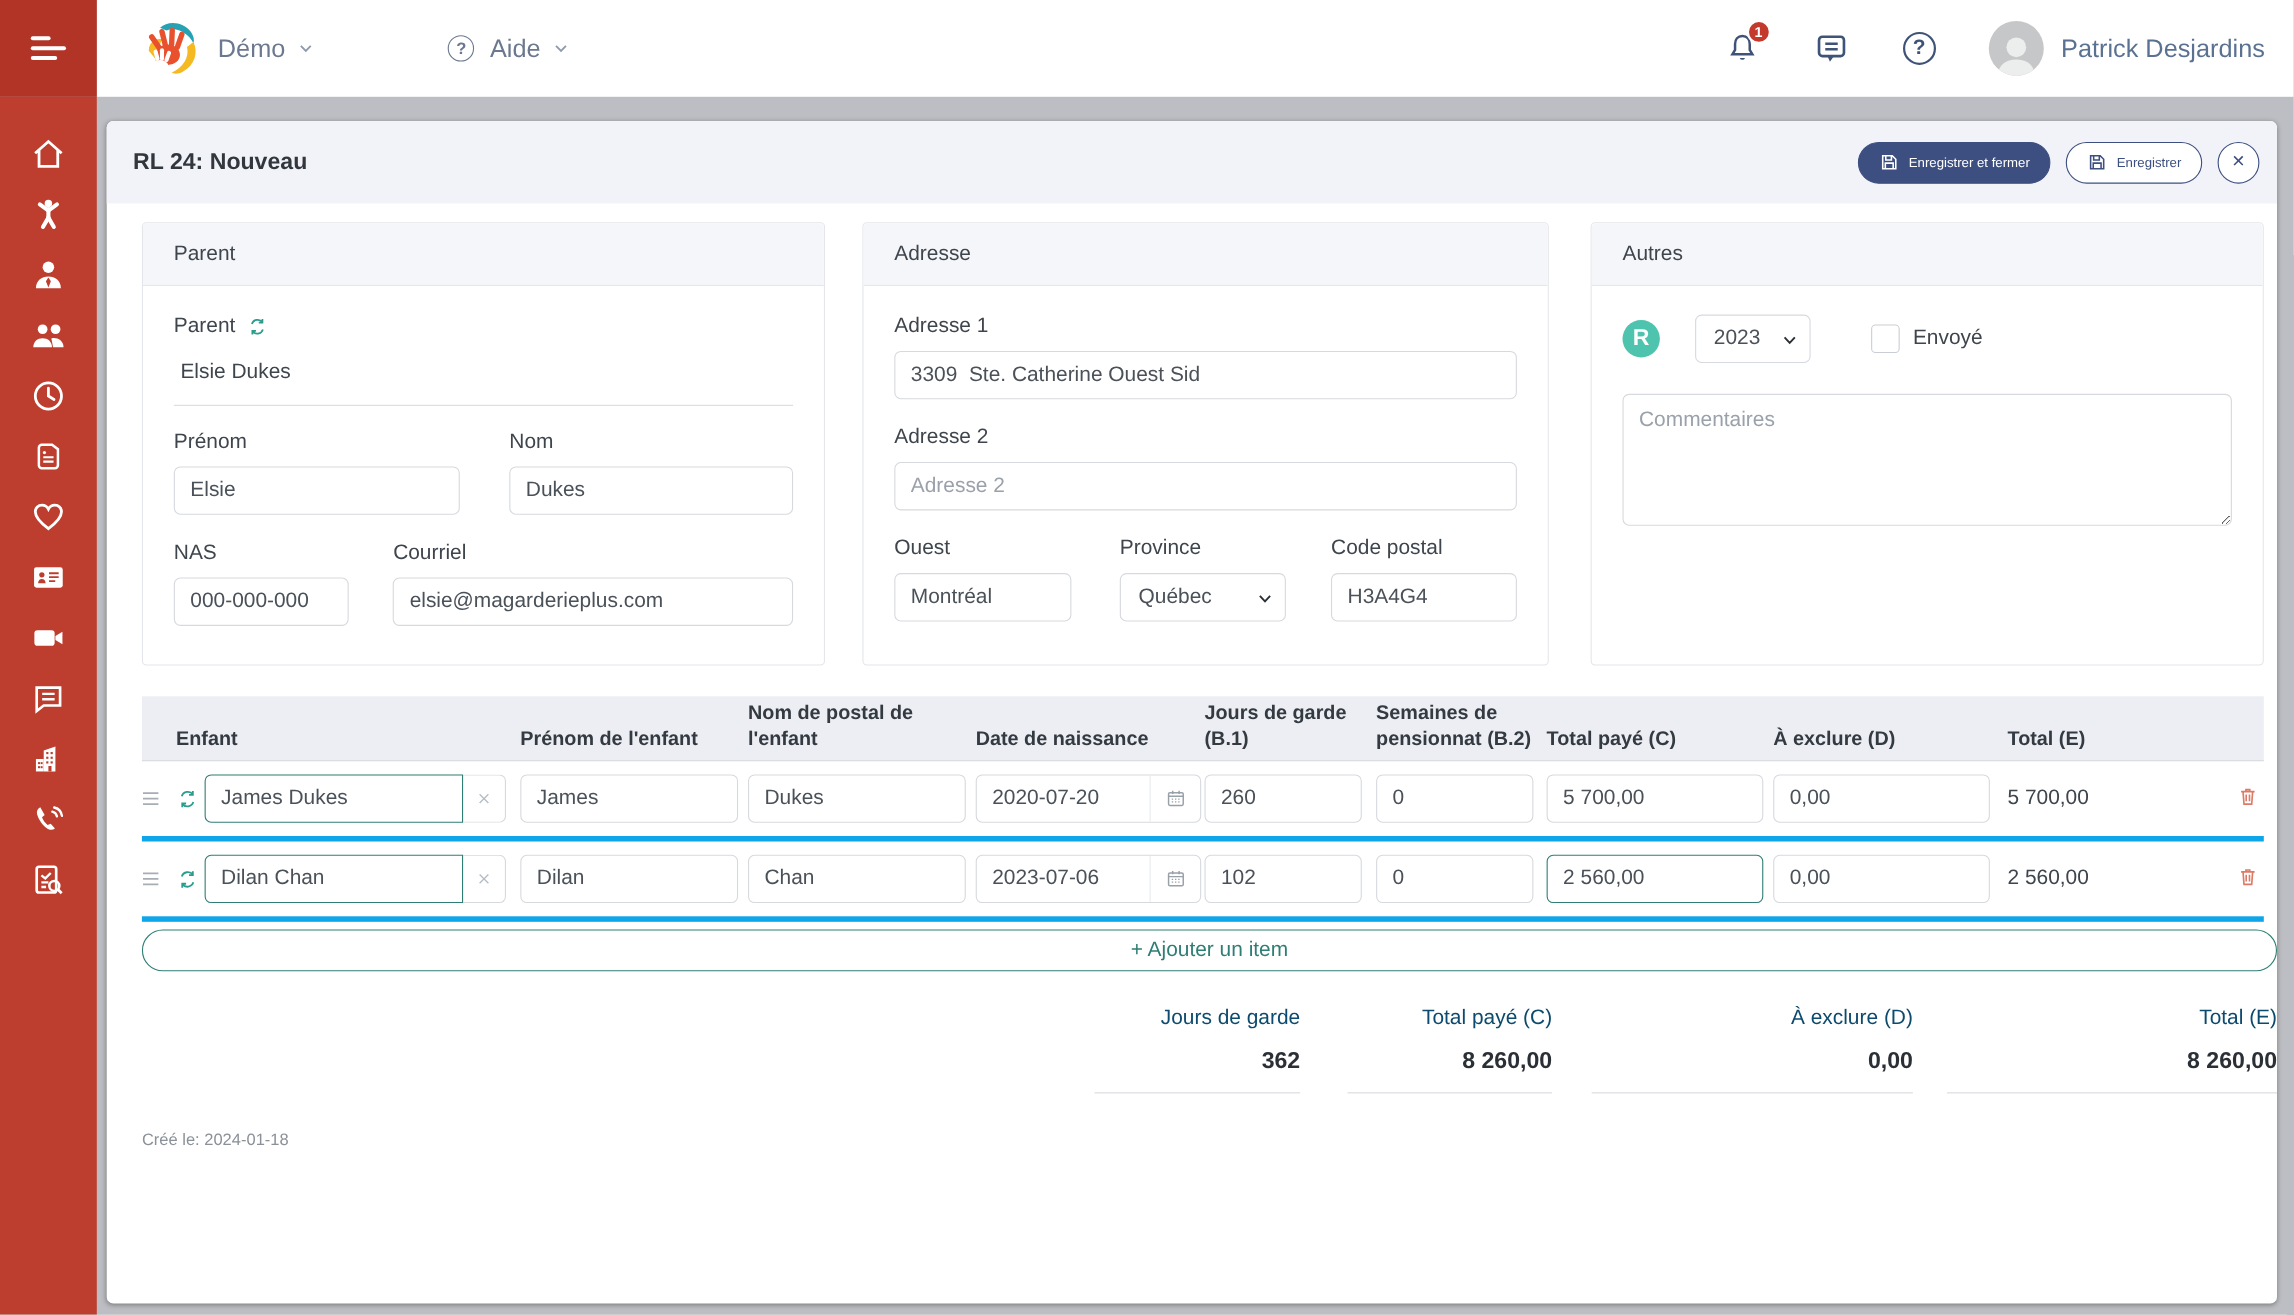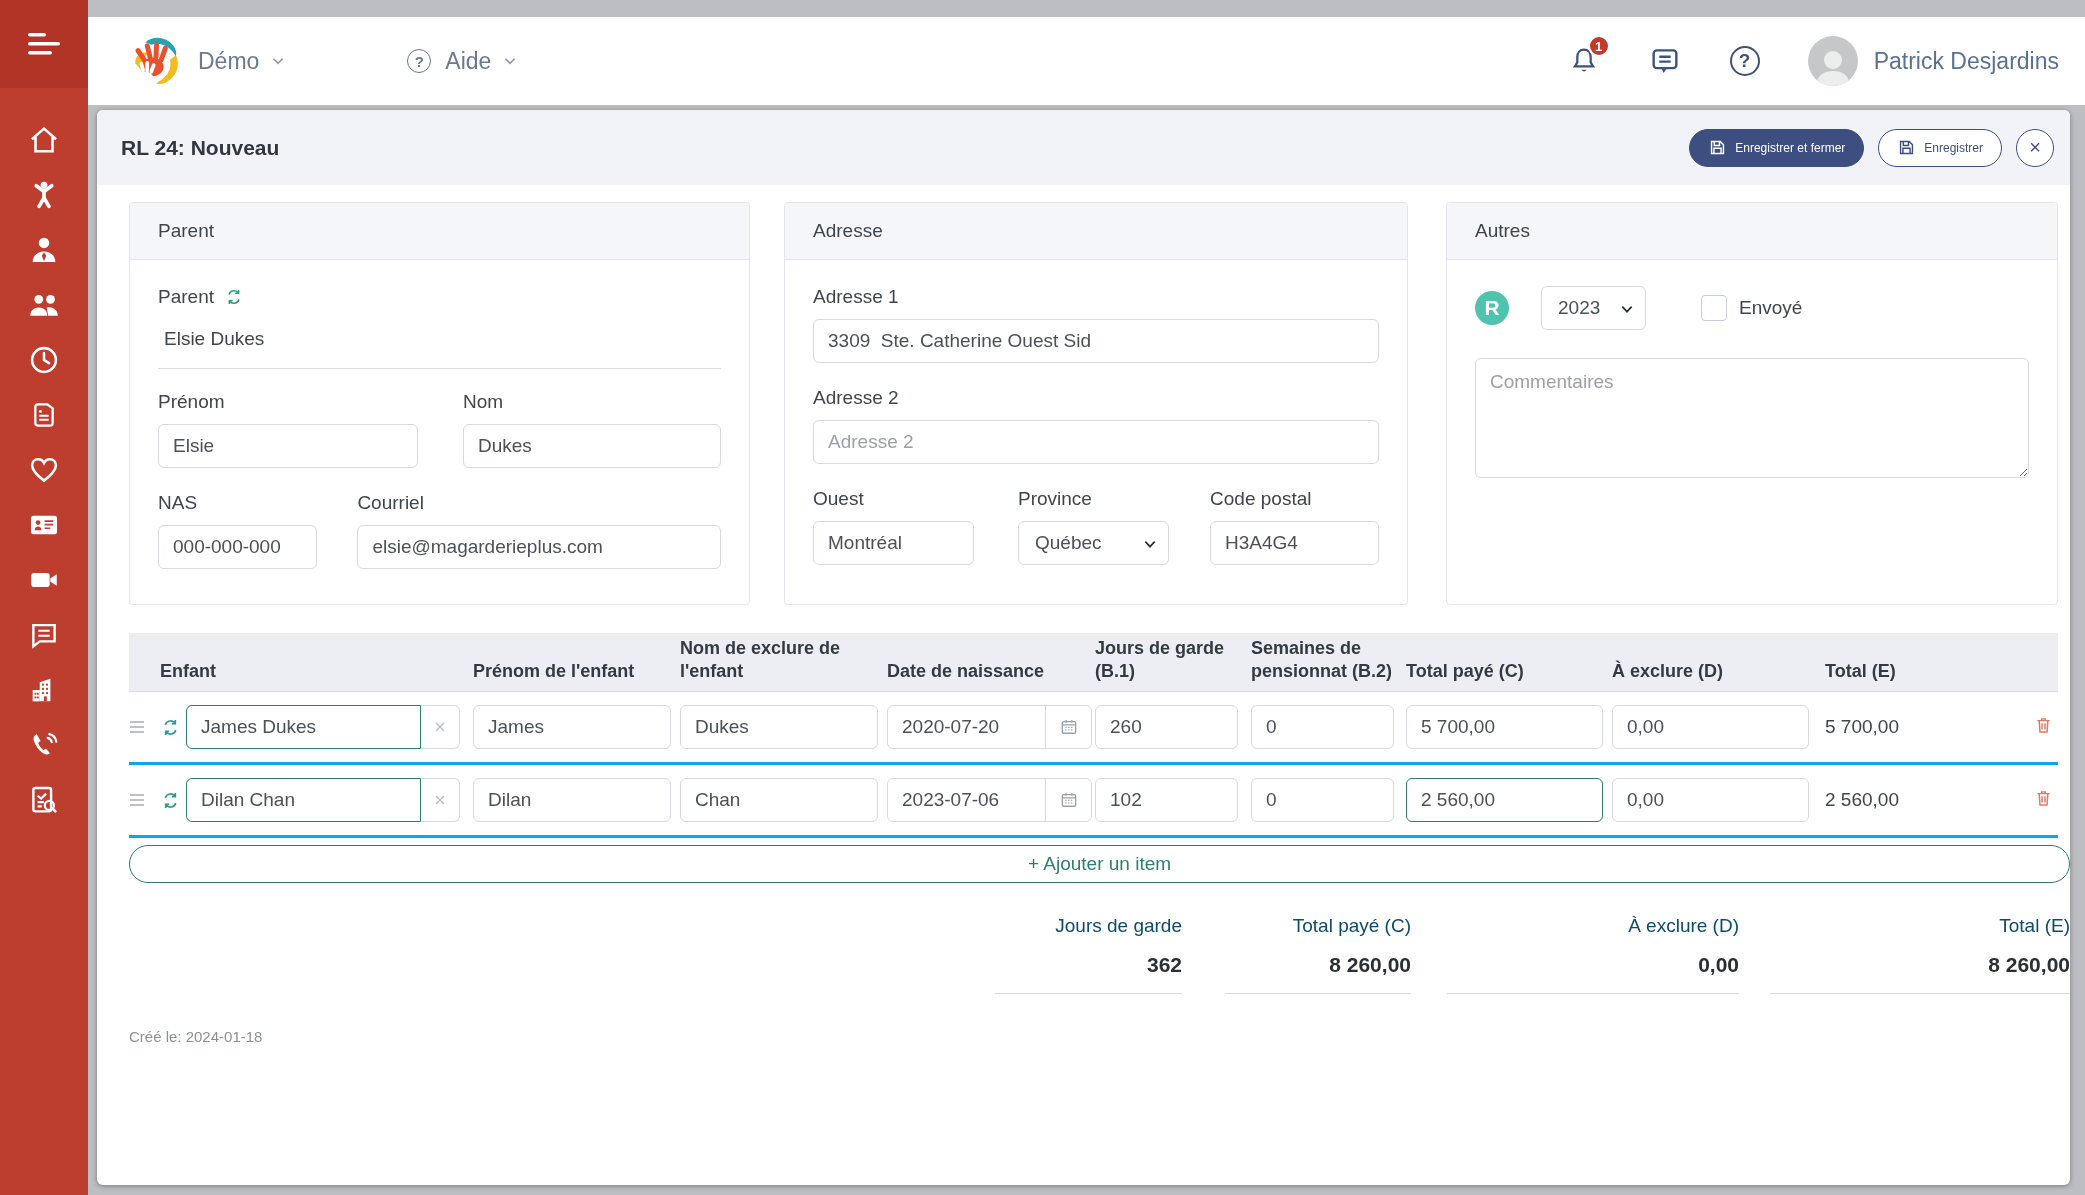--- a/index.html
+++ b/index.html
@@ -1,19 +1,19 @@
 <!DOCTYPE html>
 <html><head>
 <meta charset="utf-8">
 <style>
   * { margin:0; padding:0; box-sizing:border-box; }
   html,body { width:2085px; height:1195px; overflow:hidden; font-family:"Liberation Sans", sans-serif; background:#bcbec3; }
 
   
-  .topbar { position:absolute; left:88px; top:17px; width:1997px; height:88px; background:#fff; display:flex; align-items:center; z-index:5; }
+  .topbar { position:absolute; left:88px; top:0; width:1997px; height:88px; background:#fff; display:flex; align-items:center; z-index:5; }
   .menu-square { position:absolute; left:0; top:0; width:88px; height:88px; background:#b23427; display:flex; align-items:center; justify-content:center; z-index:6; }
   .brand { display:flex; align-items:center; margin-left:40px; cursor:pointer; }
   .brand-label, .help-label { font-size:23px; color:#6b7890; margin-left:14px; }
   .chev { margin-left:10px; }
   .help-group { display:flex; align-items:center; margin-left:120px; cursor:pointer; }
   .help-qmark { width:24px; height:24px; border:1.6px solid #6b7890; border-radius:50%; color:#6b7890; font-size:15px; display:flex; align-items:center; justify-content:center; font-weight:bold; }
   .topbar-right { margin-left:auto; display:flex; align-items:center; margin-right:26px; }
   .tb-icon { position:relative; margin-left:48px; cursor:pointer; display:flex; align-items:center; }
   .badge { position:absolute; top:-9px; right:-10px; min-width:22px; height:22px; border-radius:11px; background:#c3392b; color:#fff; font-size:13px; font-weight:bold; display:flex; align-items:center; justify-content:center; border:2px solid #fff; }
   .q-circle { width:30px; height:30px; border:2px solid #3f5378; border-radius:50%; color:#3f5378; font-size:19px; font-weight:bold; display:flex; align-items:center; justify-content:center; }
@@ -65,21 +65,21 @@
   .checkbox { width:26px; height:26px; border:1.5px solid #c9ced6; border-radius:4px; background:#fff; cursor:pointer; }
   .cb-label { font-size:19px; color:#3f454d; margin-left:12px; }
   .ta { width:100%; height:120px; border:1px solid #d6d9de; border-radius:6px; font-size:19px; color:#4a5158; padding:12px 14px; font-family:"Liberation Sans", sans-serif; resize:both; outline:none; }
   .ta::placeholder { color:#9ba1aa; }
 
   
   .tbl-grid { display:grid; grid-template-columns:31px 26px 287px 207px 207px 208px 156px 155px 206px 213px 204px 1fr; }
   .tbl-head { margin-top:28px; background:#eceef3; height:59px; align-items:end; border-bottom:1px solid #d9dbe0; }
   .th { font-size:18px; font-weight:bold; color:#343a42; line-height:1.25; padding-bottom:9px; }
   .th-enfant { grid-column:2 / 4; }
-  .tbl-row { height:73px; align-items:center; border-bottom:3px solid #0ea5e9; }
+  .tbl-row { height:73px; align-items:center; border-bottom:5px solid #0ea5e9; }
   .cell { display:flex; align-items:center; }
   .handle { cursor:grab; }
   .combo { display:flex; width:274px; }
   .combo .inp { border-radius:6px 0 0 6px; position:relative; z-index:1; }
   .combo .inp.focused { border:1.5px solid #2f7e74; }
   .combo-x { width:46px; height:44px; border:1px solid #d6d9de; border-left:none; border-radius:0 6px 6px 0; display:flex; align-items:center; justify-content:center; cursor:pointer; background:#fff; }
   .w-input { width:198px; }
   .date-wrap { width:205px; height:44px; border:1px solid #d6d9de; border-radius:6px; display:flex; background:#fff; }
   .date-txt { flex:1; display:flex; align-items:center; padding-left:14px; font-size:19px; color:#4a5158; }
   .date-btn { width:46px; border-left:1px solid #d6d9de; display:flex; align-items:center; justify-content:center; cursor:pointer; border-radius:0 6px 6px 0; }
@@ -393,21 +393,21 @@
           </div>
           <textarea class="ta" placeholder="Commentaires" style=""></textarea>
         </div>
       </div>
     </div>
 
     <div class="tbl-grid tbl-head">
       <span></span>
       <span class="th th-enfant">Enfant</span>
       <span class="th">Prénom de l'enfant</span>
-      <span class="th">Nom de exclure de l'enfant</span>
+      <span class="th">Nom de postal de l'enfant</span>
       <span class="th">Date de naissance</span>
       <span class="th">Jours de garde (B.1)</span>
       <span class="th">Semaines de pensionnat (B.2)</span>
       <span class="th">Total payé (C)</span>
       <span class="th">À exclure (D)</span>
       <span class="th">Total (E)</span>
       <span></span>
     </div>
 
     <div class="tbl-grid tbl-row">

